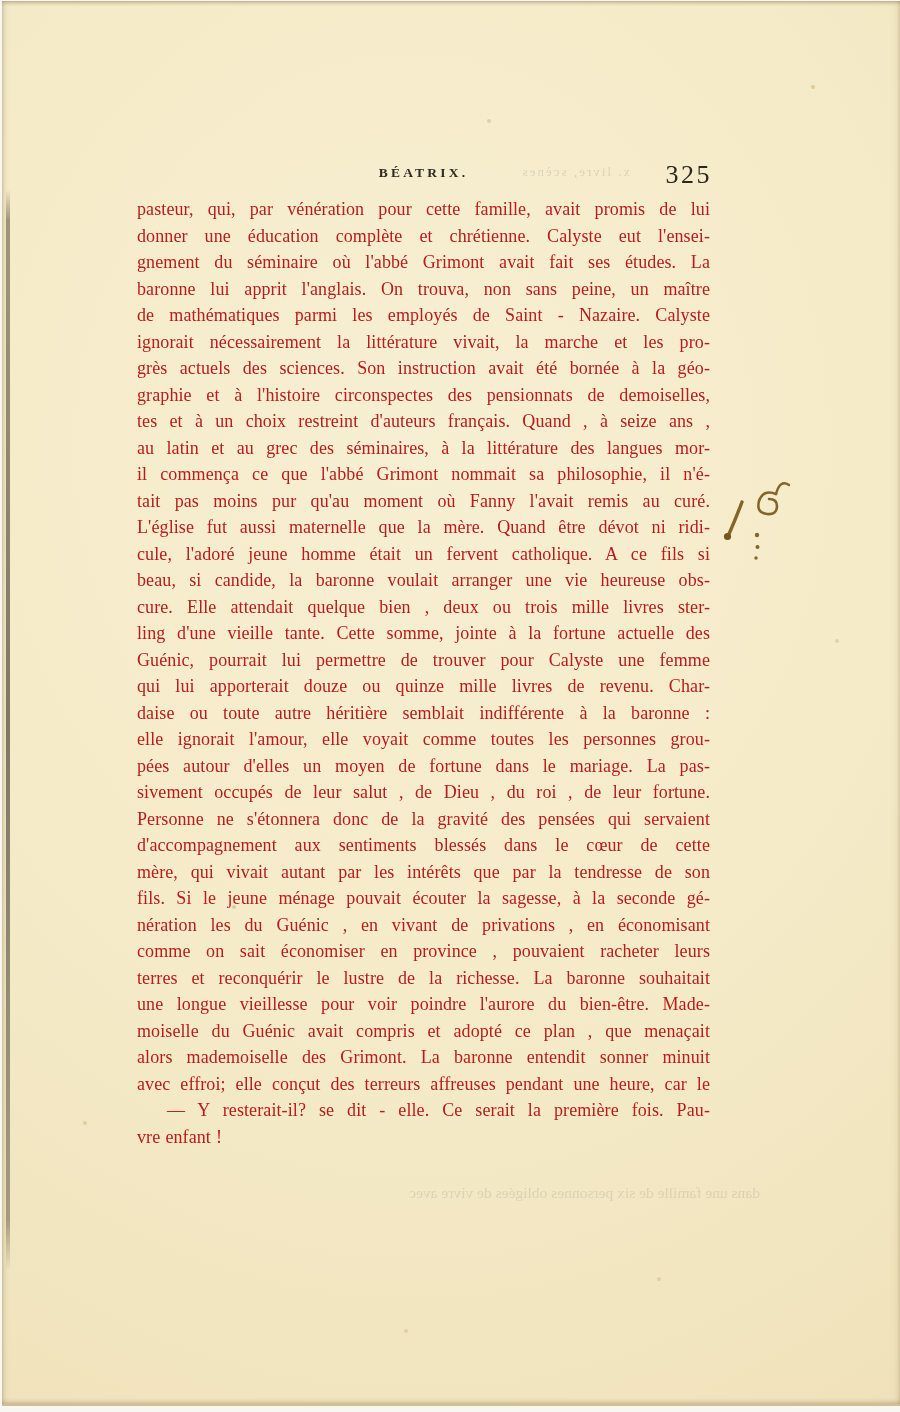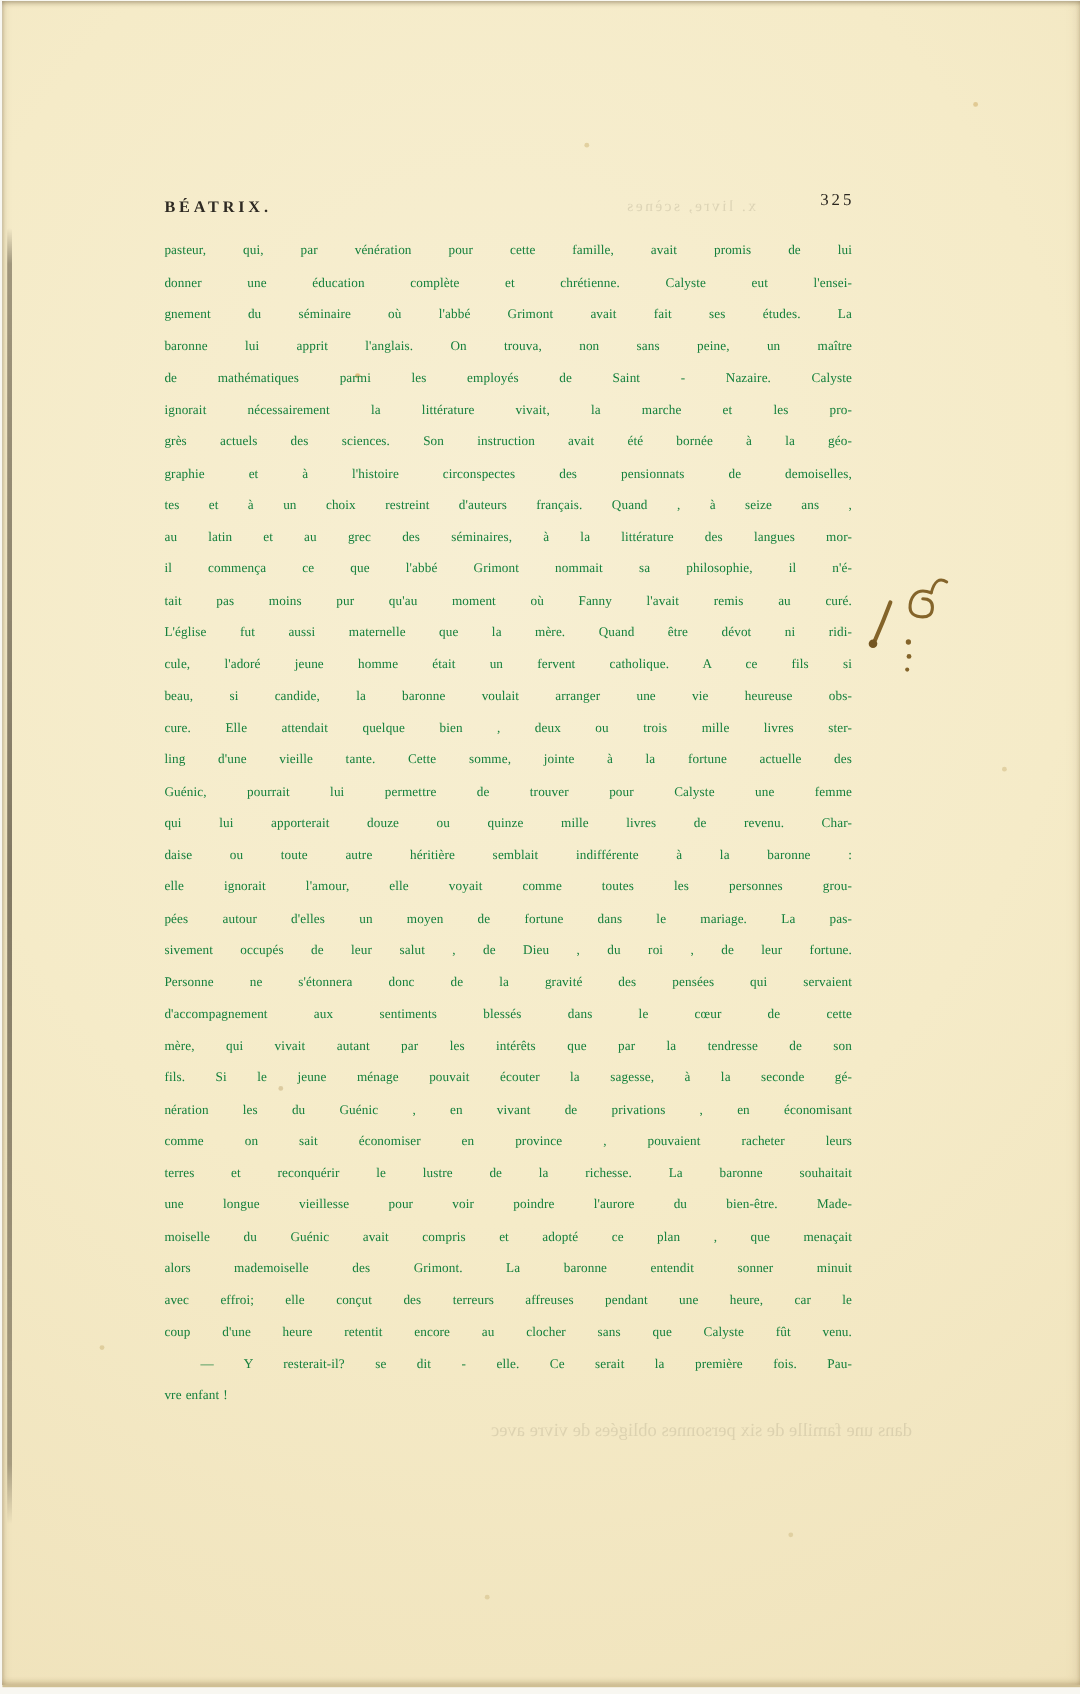--- a/index.html
+++ b/index.html
@@ -33,30 +33,30 @@
       812px 86px 0 1px rgba(206,170,95,.5),
       233px 906px 0 1px rgba(198,176,125,.55),
       658px 1278px 0 1px rgba(211,194,140,.6),
       84px 1122px 0 1px rgba(203,180,120,.5),
       836px 640px 0 1px rgba(210,188,132,.55),
       405px 1330px 0 1px rgba(208,186,130,.5);
   }
   .textblock{position:absolute;left:137px;top:160px;width:573px;z-index:3;}
   .running-head{position:relative;height:36px;color:#2e2a23;}
   .head-title{
-    position:absolute;left:0;right:0;top:5px;
+    position:absolute;left:0;right:0;top:5px;text-align:center;
     font-size:13.5px;font-weight:700;letter-spacing:3.2px;
   }
   .folio{
     position:absolute;right:-2px;top:0;
-    font-size:14px;letter-spacing:2.5px;color:#2b2720;
+    font-size:26px;letter-spacing:2.5px;color:#2b2720;
   }
   .bodytext{
-    position:relative;margin-top:0;color:#15803d;
-    font-size:11px;line-height:26.5px;
+    position:relative;margin-top:0;color:#b91c1c;
+    font-size:18px;line-height:26.5px;
     letter-spacing:.1px;word-spacing:.5px;
     filter:blur(.22px);
   }
   .line{text-align:justify;text-align-last:justify;white-space:normal;}
   .para.indent .line:first-child{text-indent:30px;}
   .para.last-left .line:last-child{text-align-last:left;}
   .bleed{
     position:absolute;transform:scaleX(-1);color:rgba(125,118,95,.38);
     filter:blur(.6px);z-index:1;white-space:nowrap;
   }
@@ -109,21 +109,20 @@
           <div class="line">d'accompagnement aux sentiments blessés dans le cœur de cette</div>
           <div class="line">mère, qui vivait autant par les intérêts que par la tendresse de son</div>
           <div class="line">fils. Si le jeune ménage pouvait écouter la sagesse, à la seconde gé-</div>
           <div class="line">nération les du Guénic , en vivant de privations , en économisant</div>
           <div class="line">comme on sait économiser en province , pouvaient racheter leurs</div>
           <div class="line">terres et reconquérir le lustre de la richesse. La baronne souhaitait</div>
           <div class="line">une longue vieillesse pour voir poindre l'aurore du bien-être. Made-</div>
           <div class="line">moiselle du Guénic avait compris et adopté ce plan , que menaçait</div>
           <div class="line">alors mademoiselle des Grimont. La baronne entendit sonner minuit</div>
           <div class="line">avec effroi; elle conçut des terreurs affreuses pendant une heure, car le</div>
-          <div class="line">coup d'une heure retentit encore au clocher sans que Calyste fût venu.</div>
         </div>
       <div class="para indent last-left">
           <div class="line">— Y resterait-il? se dit - elle. Ce serait la première fois. Pau-</div>
           <div class="line">vre enfant !</div>
         </div>
     </div>
   </div>
 
   <svg class="ink-mark" width="90" height="96" viewBox="0 0 90 96">
     <g stroke="#7b591d" fill="none" stroke-linecap="round">

